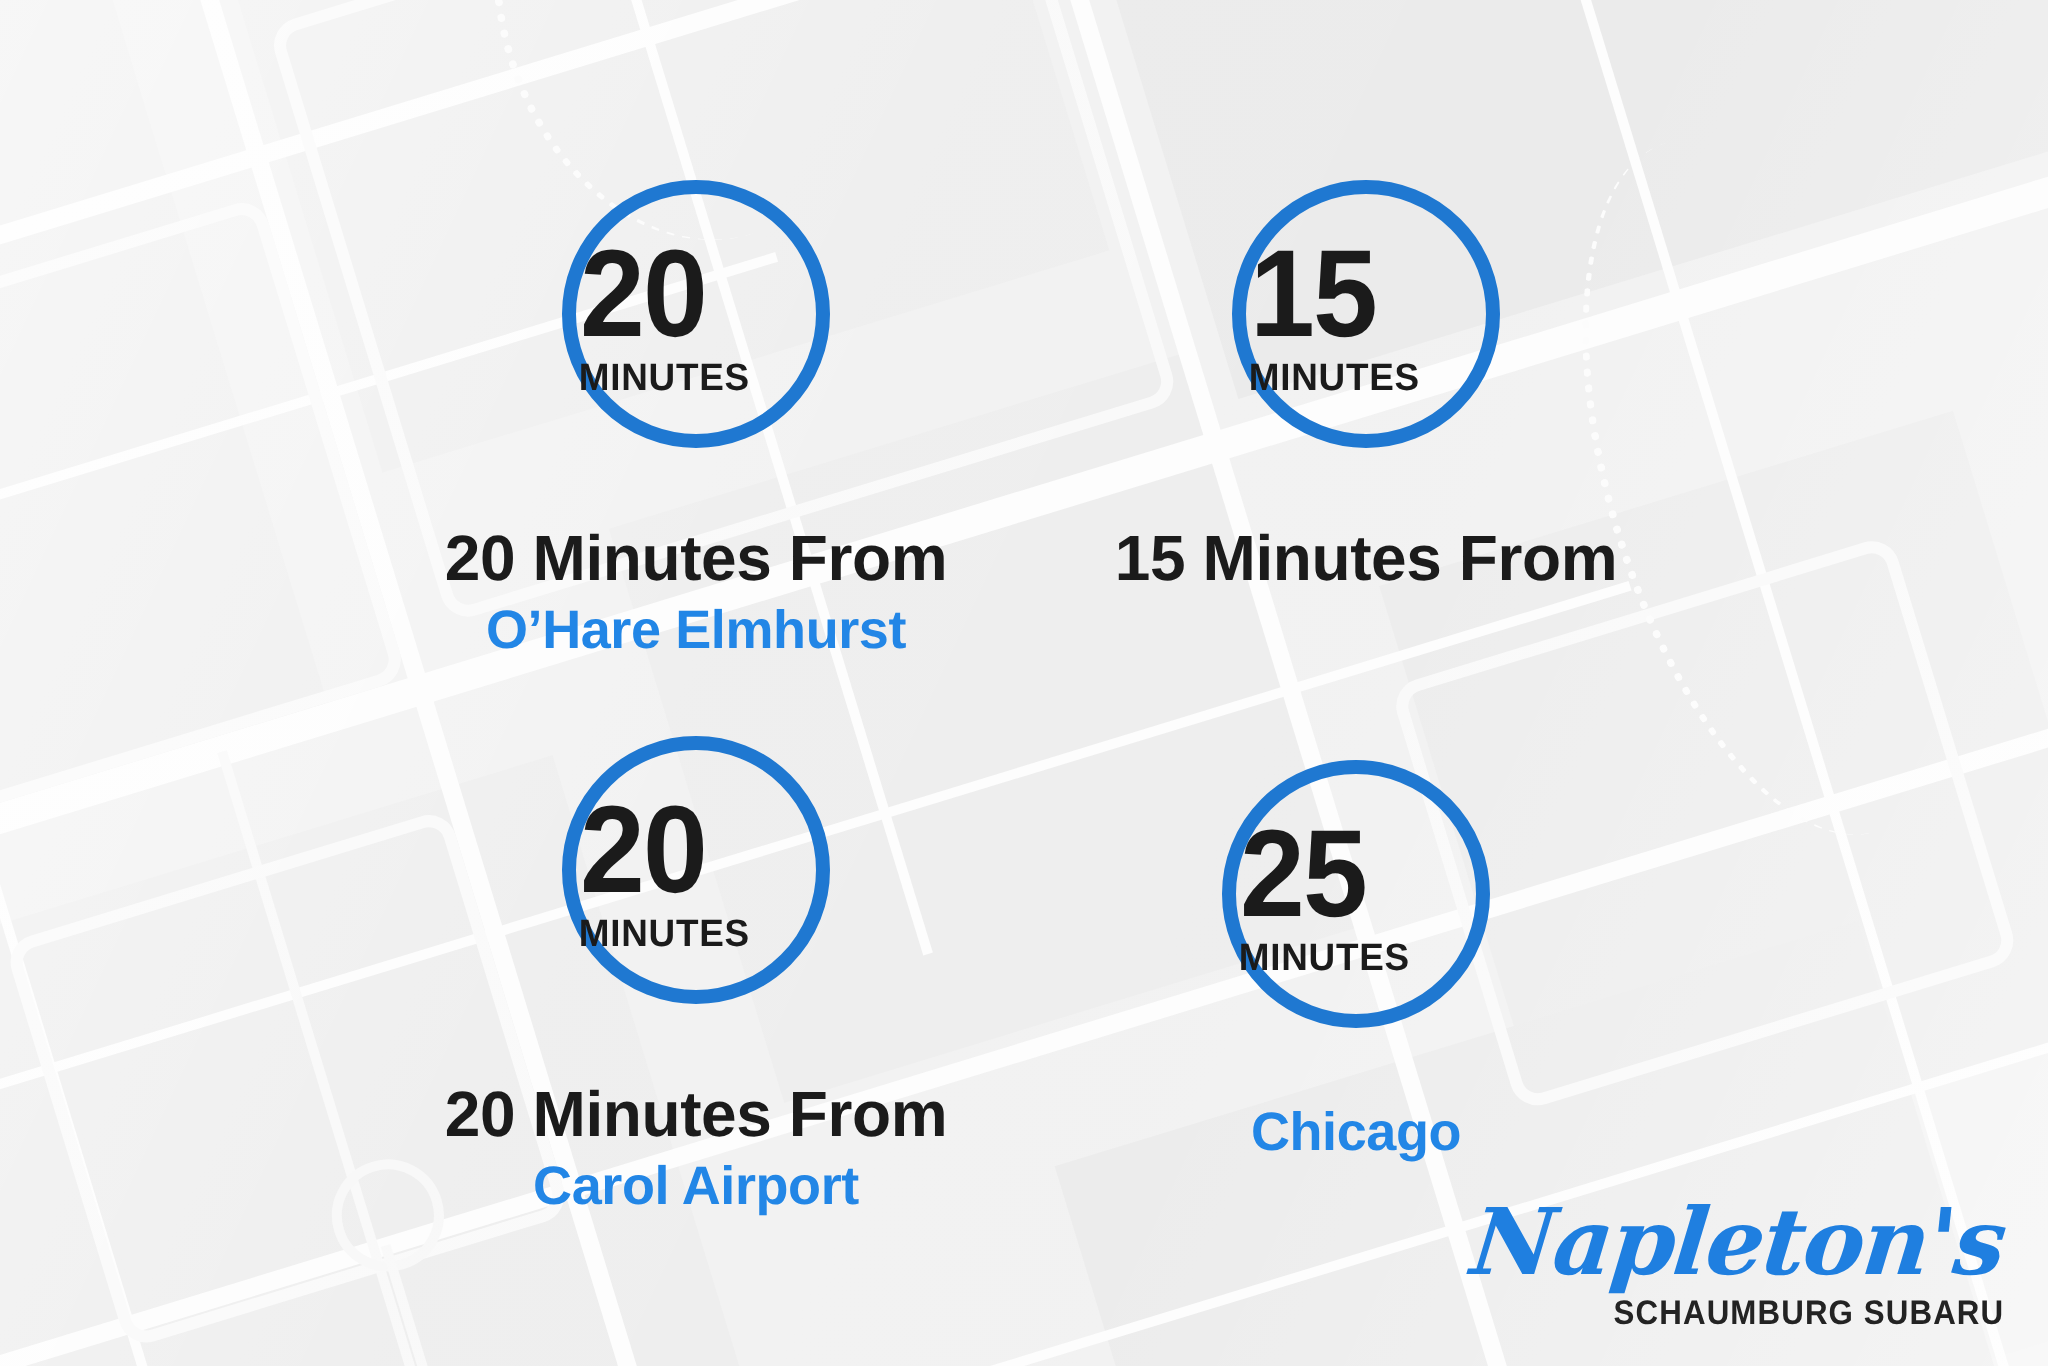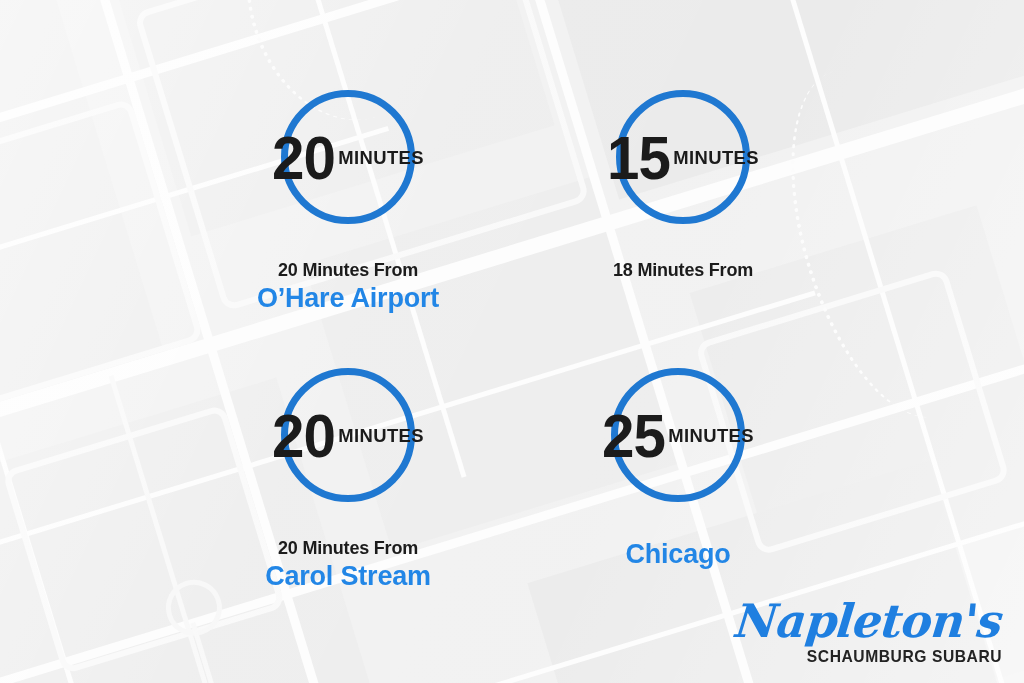--- a/index.html
+++ b/index.html
@@ -88,32 +88,32 @@
   }
 
   .cell {
     position: absolute;
     width: 340px;
     text-align: center;
   }
   .cell-r1c1 { left: 178px; top: 90px; }
   .cell-r1c2 { left: 513px; top: 90px; }
   .cell-r2c1 { left: 178px; top: 368px; }
-  .cell-r2c2 { left: 508px; top: 368px; }
+  .cell-r2c2 { left: 508px; top: 380px; }
 
   .badge {
     width: 134px;
     height: 134px;
     margin: 0 auto;
     border-radius: 50%;
     border: 7px solid #1f78d1;
     box-sizing: border-box;
     display: flex;
-    flex-direction: row;
-    align-items: center;
+    flex-direction: column;
+    align-items: flex-start;
     justify-content: center;
     line-height: 1;
   }
   .badge-number {
     font-family: "Liberation Sans", sans-serif;
     font-weight: bold;
     font-size: 62px;
     letter-spacing: -1px;
     color: #1b1b1b;
     transform: scaleX(0.94);
@@ -128,21 +128,21 @@
     margin-top: 1px;
     transform: scaleX(0.97);
   }
 
   .caption {
     margin-top: 36px;
   }
   .caption-top {
     font-family: "Liberation Sans", sans-serif;
     font-weight: bold;
-    font-size: 18px;
+    font-size: 32px;
     color: #1b1b1b;
     letter-spacing: -0.2px;
     line-height: 1.22;
     white-space: nowrap;
   }
   .caption-place {
     font-family: "Liberation Sans", sans-serif;
     font-weight: bold;
     font-size: 27px;
     color: #2286e6;
@@ -228,42 +228,42 @@
 
   <div class="content">
 
     <div class="cell cell-r1c1">
       <div class="badge">
         <span class="badge-number">20</span>
         <span class="badge-unit">MINUTES</span>
       </div>
       <div class="caption">
         <div class="caption-top">20 Minutes From</div>
-        <div class="caption-place">O’Hare Airport</div>
+        <div class="caption-place">O’Hare Elmhurst</div>
       </div>
     </div>
 
     <div class="cell cell-r1c2">
       <div class="badge">
         <span class="badge-number">15</span>
         <span class="badge-unit">MINUTES</span>
       </div>
       <div class="caption">
-        <div class="caption-top">18 Minutes From</div>
+        <div class="caption-top">15 Minutes From</div>
       </div>
     </div>
 
     <div class="cell cell-r2c1">
       <div class="badge">
         <span class="badge-number">20</span>
         <span class="badge-unit">MINUTES</span>
       </div>
       <div class="caption">
         <div class="caption-top">20 Minutes From</div>
-        <div class="caption-place">Carol Stream</div>
+        <div class="caption-place">Carol Airport</div>
       </div>
     </div>
 
     <div class="cell cell-r2c2">
       <div class="badge">
         <span class="badge-number">25</span>
         <span class="badge-unit">MINUTES</span>
       </div>
       <div class="caption">
         <div class="caption-place">Chicago</div>

